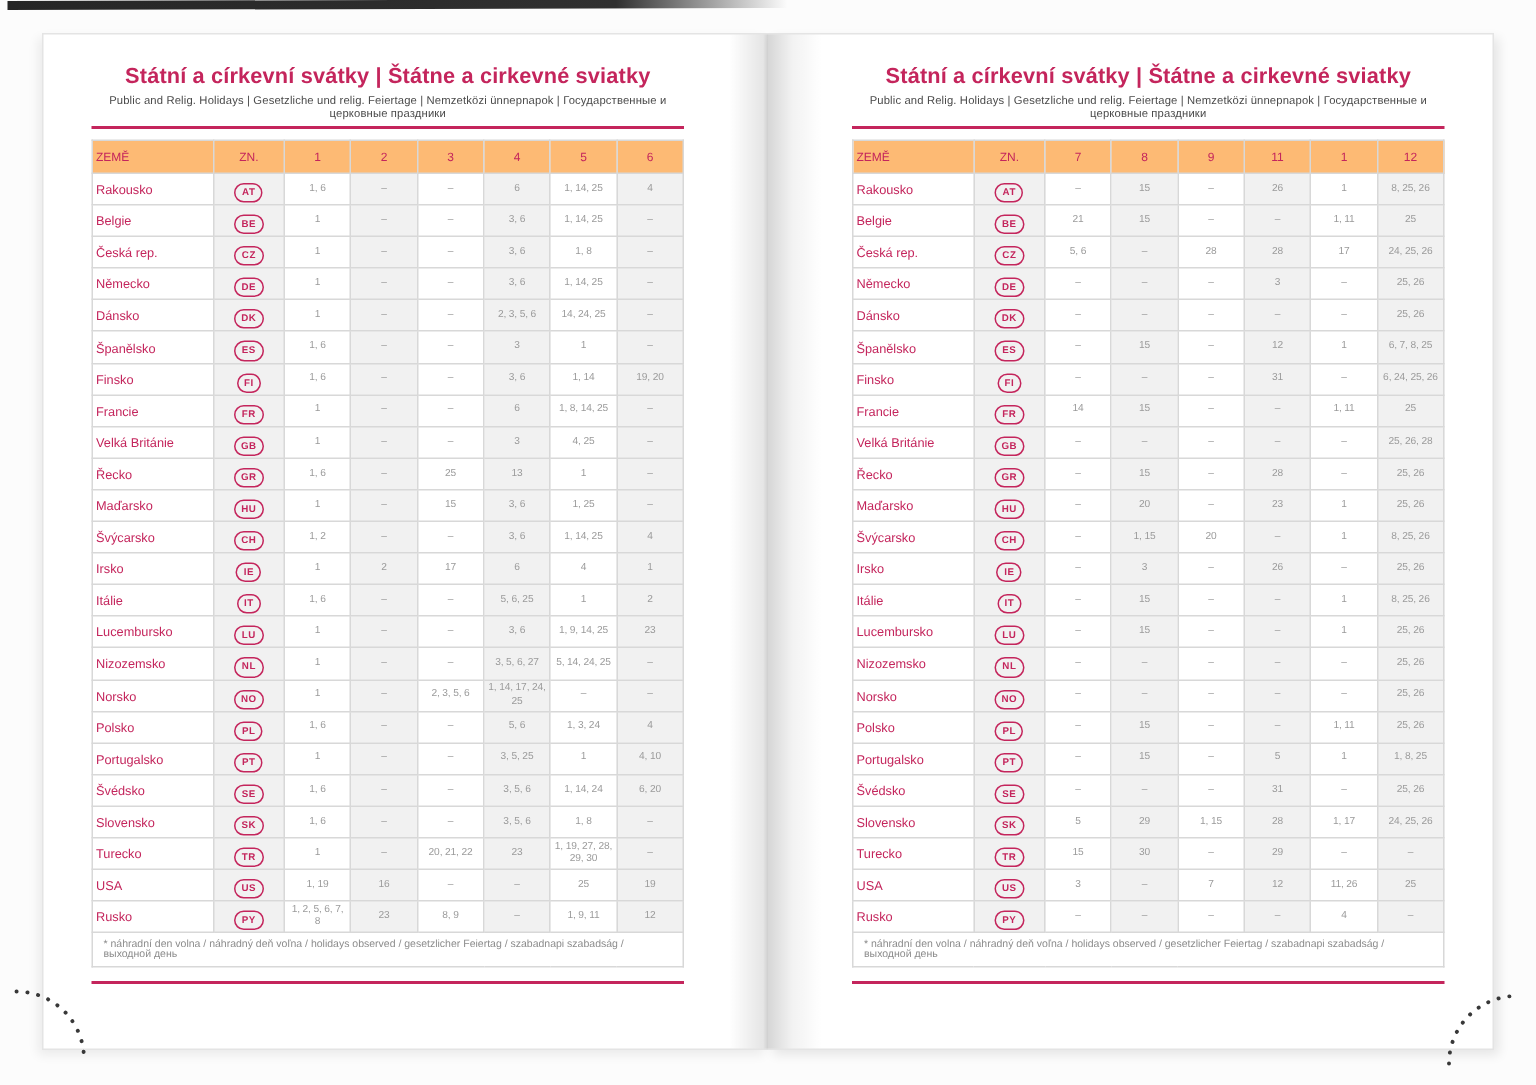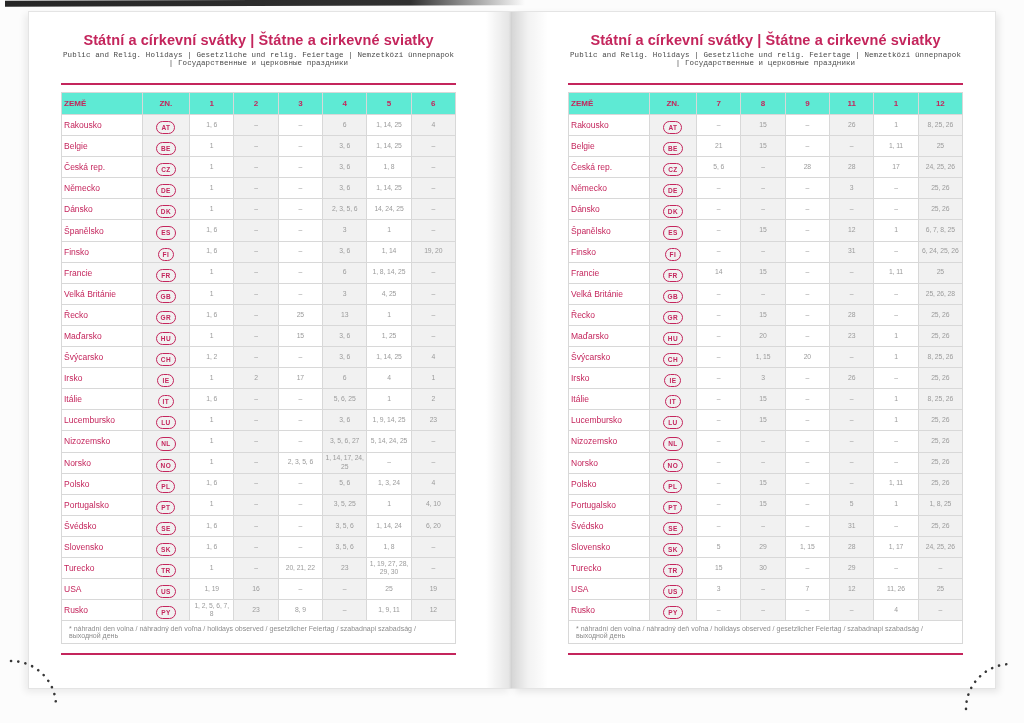--- a/index.html
+++ b/index.html
@@ -15,21 +15,21 @@
     width:1024px;height:723px;position:relative;overflow:hidden;
     background:#fcfcfc;
     font-family:"Liberation Sans", sans-serif;
   }
   .top-sliver{
     position:absolute;left:5px;top:0;width:520px;height:6px;z-index:0;
     background:linear-gradient(to right,#262626 0%,#303030 78%,rgba(48,48,48,0) 100%);
     transform:rotate(-0.15deg);
   }
   .book{
-    position:absolute;left:28px;top:11px;width:968px;height:678px;
+    position:absolute;left:28px;top:22px;width:968px;height:678px;
     display:flex;z-index:1;
   }
   .page{
     flex:1;background:#ffffff;position:relative;
   }
   .page-left{
     border:1px solid #e4e4e4;border-right:none;
     box-shadow:-3px 3px 7px rgba(0,0,0,0.07);
     padding:20px 56px 0 32px;
   }
@@ -46,35 +46,35 @@
   .page-right::before{
     content:"";position:absolute;left:0;top:0;bottom:0;width:36px;z-index:6;
     background:linear-gradient(to right,rgba(0,0,0,0.16) 0%,rgba(0,0,0,0.05) 45%,rgba(0,0,0,0) 100%);
     pointer-events:none;
   }
   .title{
     margin:0 0 3px 0;text-align:center;
     color:var(--accent);font-size:14.5px;font-weight:bold;letter-spacing:0.1px;
   }
   .subtitle{
-    margin:0 0 16px 0;text-align:center;
-    color:#4a4a4a;font-size:7.5px;letter-spacing:0.1px;font-family:Liberation Mono, monospace;
+    margin:0 0 4px 0;text-align:center;
+    color:#4a4a4a;font-size:7.5px;letter-spacing:0.1px;
   }
   .top-rule{height:2px;background:var(--accent);margin:0 0 7px 0;}
   table.holidays{
     width:100%;border-collapse:collapse;table-layout:fixed;
     border:1.5px solid var(--grid-outer);
   }
   table.holidays th, table.holidays td{
     border:1px solid var(--grid);
     padding:1px 2px;vertical-align:middle;
   }
   table.holidays col.c-country{width:20.5%;}
   table.holidays col.c-code{width:12%;}
-  th{height:22px;color:var(--accent);font-size:8px;font-weight:bold;text-align:center;background:#5eead4;}
+  th{height:22px;color:var(--accent);font-size:8px;font-weight:normal;text-align:center;background:#fdba74;}
   th.h-country{text-align:left;padding-left:7px;}
   tr.body-row td{height:21px;}
   tr.body-row td:nth-child(even){background:var(--shade);}
   td.country{
     color:var(--accent);font-weight:normal;font-size:8.5px;text-align:left;padding-left:7px;
   }
   td.code{text-align:center;}
   .oval{
     display:inline-block;min-width:15px;padding:1px 4px;
     border:1px solid var(--accent);border-radius:8px;

